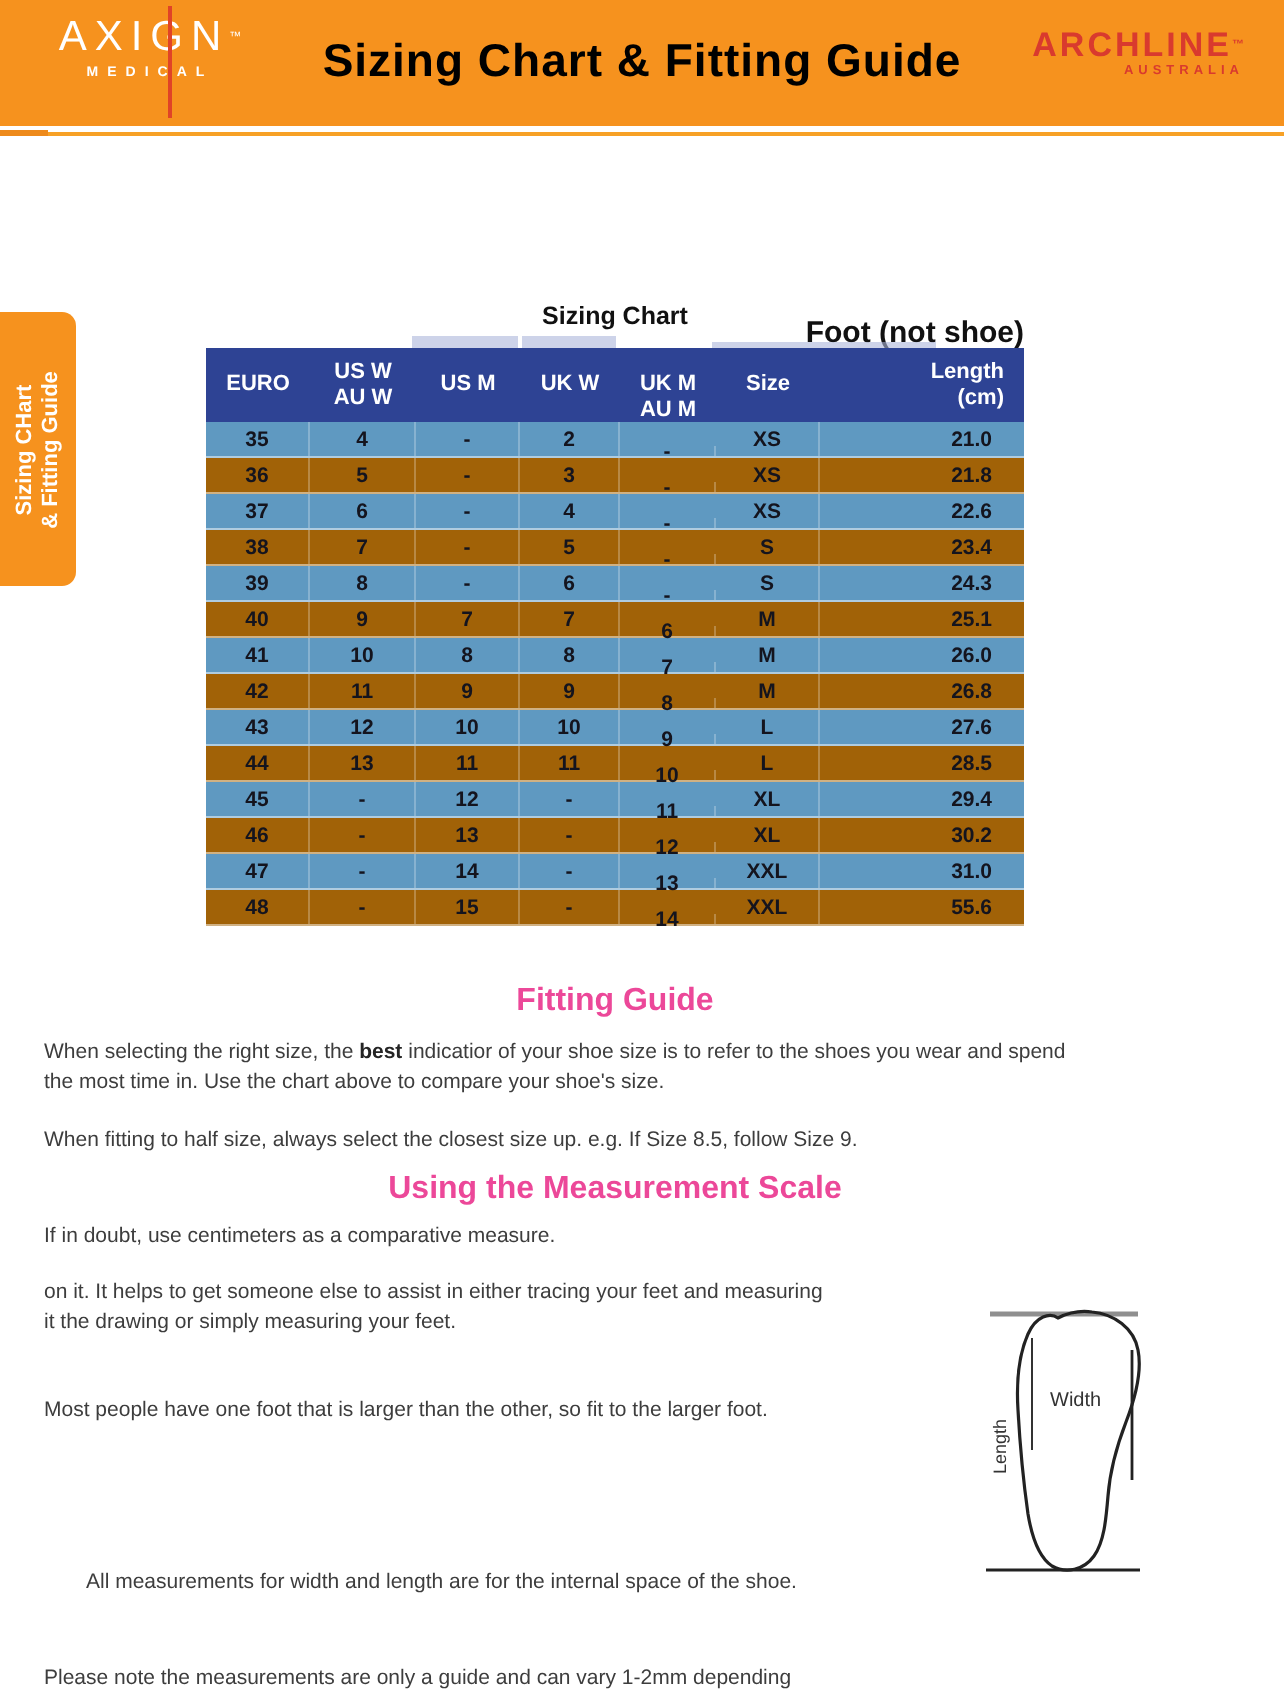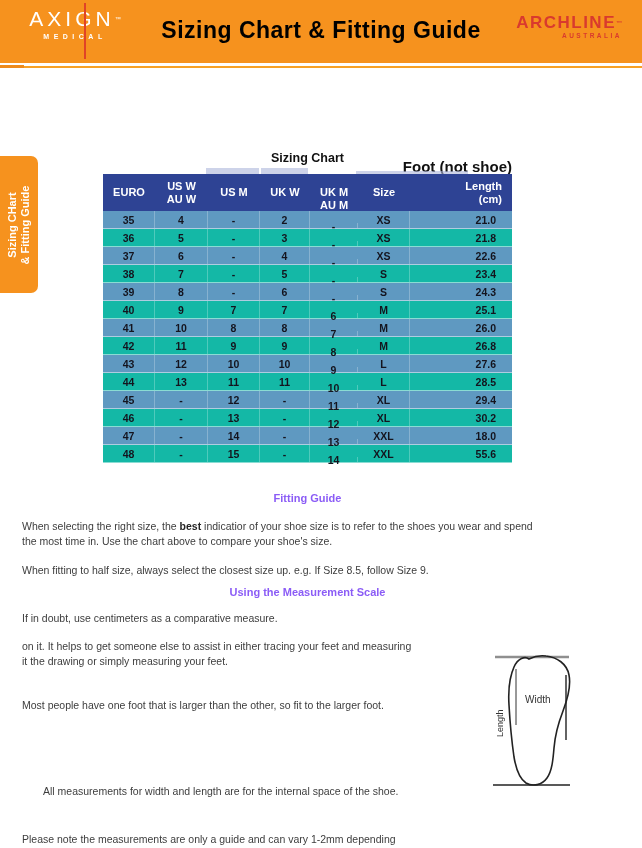--- a/index.html
+++ b/index.html
@@ -38,30 +38,30 @@
   .a2{left:261px;top:168px;width:47px;height:6px;}
   .a3{left:356px;top:171px;width:112px;height:3px;}
 
   .table{position:absolute;left:103px;top:174px;width:409px;}
   .thead{display:flex;background:#2E4394;height:37px;color:#fff;}
   .th{display:flex;flex-direction:column;align-items:center;justify-content:center;
       font-weight:700;font-size:11px;line-height:12.5px;box-sizing:border-box;}
   .th.c6{align-items:flex-end;padding-right:10px;}
   .tr{display:flex;height:18px;box-sizing:border-box;border-bottom:1px solid rgba(255,255,255,0.5);}
   .tr.dark{background:#5F99C1;}
-  .tr.light{background:#14b8a6;}
+  .tr.light{background:#a16207;}
   .td{display:flex;align-items:center;justify-content:center;font-size:10.5px;font-weight:700;
       color:#14141e;box-sizing:border-box;border-right:1px solid rgba(255,255,255,0.25);}
   .td.c6{justify-content:flex-end;padding-right:16px;border-right:none;}
   .c0{width:52px;}.c1{width:53px;}.c2{width:52px;}.c3{width:50px;}.c4{width:48px;margin-top:12px;}
   .c5{width:52px;}.c6{width:102px;}
 
   
   .h2{position:absolute;left:103px;width:409px;text-align:center;font-weight:700;
-      font-size:11px;color:#8b5cf6;}
+      font-size:16px;color:#ec4899;}
   .h2.fitting{top:492px;}
   .h2.measure{top:586px;}
   .para{position:absolute;left:22px;font-size:10.5px;color:#3d3d3d;line-height:15px;}
   .p-fit1{top:519px;width:600px;}
   .p-fit2{top:563px;width:600px;}
   .p-m1{top:611px;width:600px;}
   .p-m2{top:639px;width:470px;}
   .p-m3{top:698px;width:600px;}
   .p-m4{top:784px;width:600px;margin-left:21px;}
   .p-m5{top:832px;width:420px;}
@@ -239,21 +239,21 @@
           <div class="td c5">XL</div>
           <div class="td c6">30.2</div>
         </div>
         <div class="tr dark">
           <div class="td c0">47</div>
           <div class="td c1">-</div>
           <div class="td c2">14</div>
           <div class="td c3">-</div>
           <div class="td c4">13</div>
           <div class="td c5">XXL</div>
-          <div class="td c6">18.0</div>
+          <div class="td c6">31.0</div>
         </div>
         <div class="tr light">
           <div class="td c0">48</div>
           <div class="td c1">-</div>
           <div class="td c2">15</div>
           <div class="td c3">-</div>
           <div class="td c4">14</div>
           <div class="td c5">XXL</div>
           <div class="td c6">55.6</div>
         </div>

